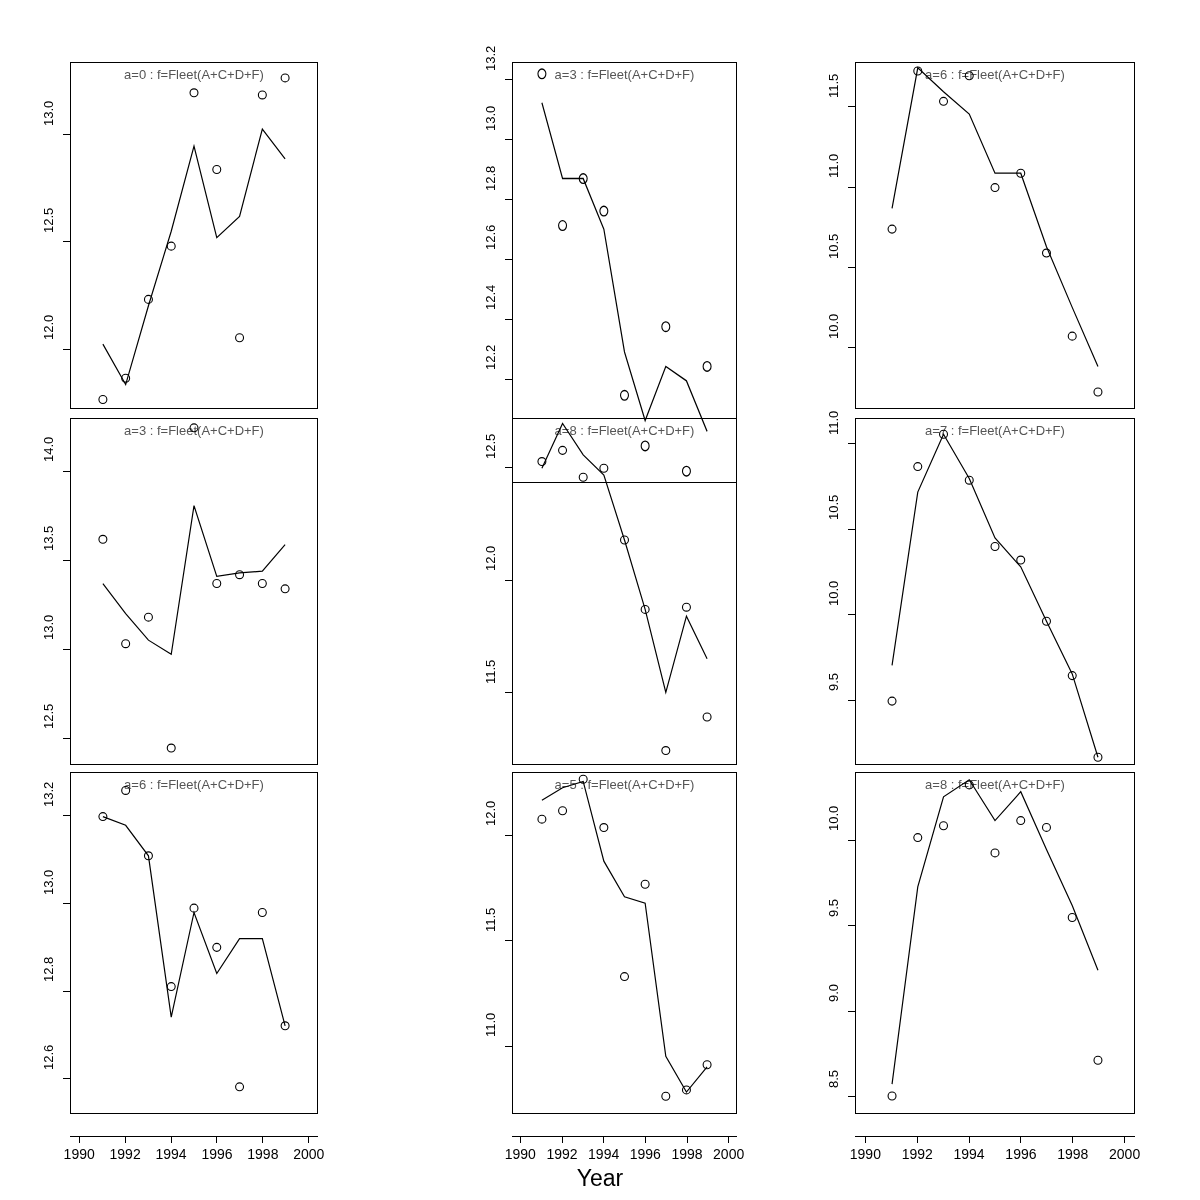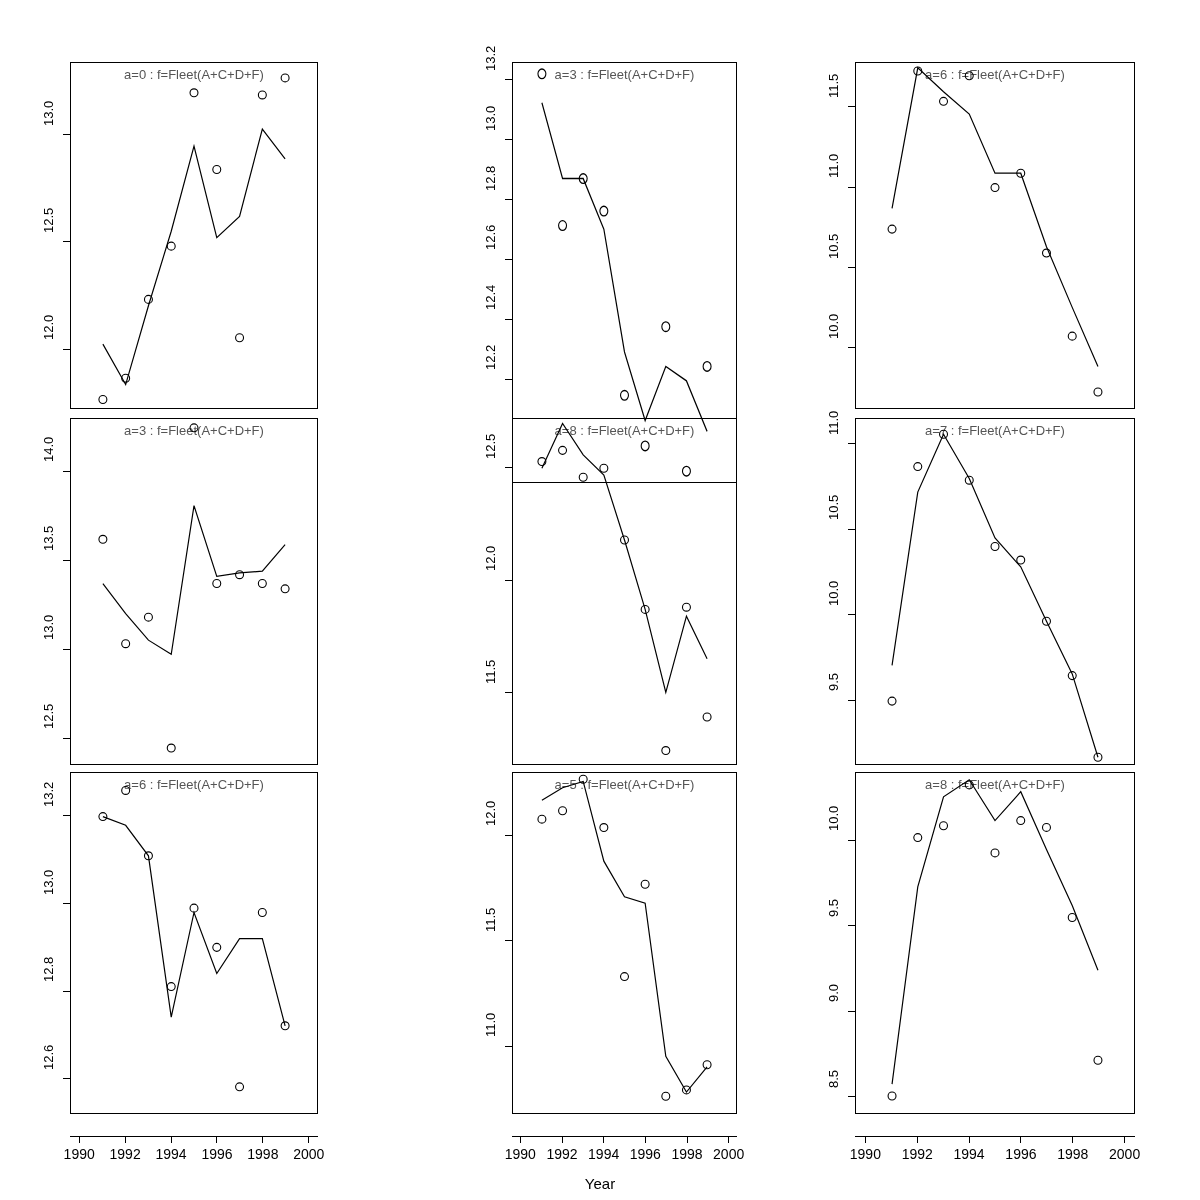--- a/index.html
+++ b/index.html
@@ -83,21 +83,21 @@
     position: absolute;
     background: #000000;
     height: 1px;
   }
   #xlabel {
     position: absolute;
     left: 0;
     width: 1200px;
     bottom: 8px;
     text-align: center;
-    font-size: 15px;
+    font-size: 23px;
     color: #000000;
   }
 </style>
 </head>
 <body>
 
 <div id="root">
     <div class="panel" style="left: 70px; top: 62px; width: 248px; height: 347px;">
       <div class="plotbox">
         <div class="panel-title">a=0  :  f=Fleet(A+C+D+F)</div>

